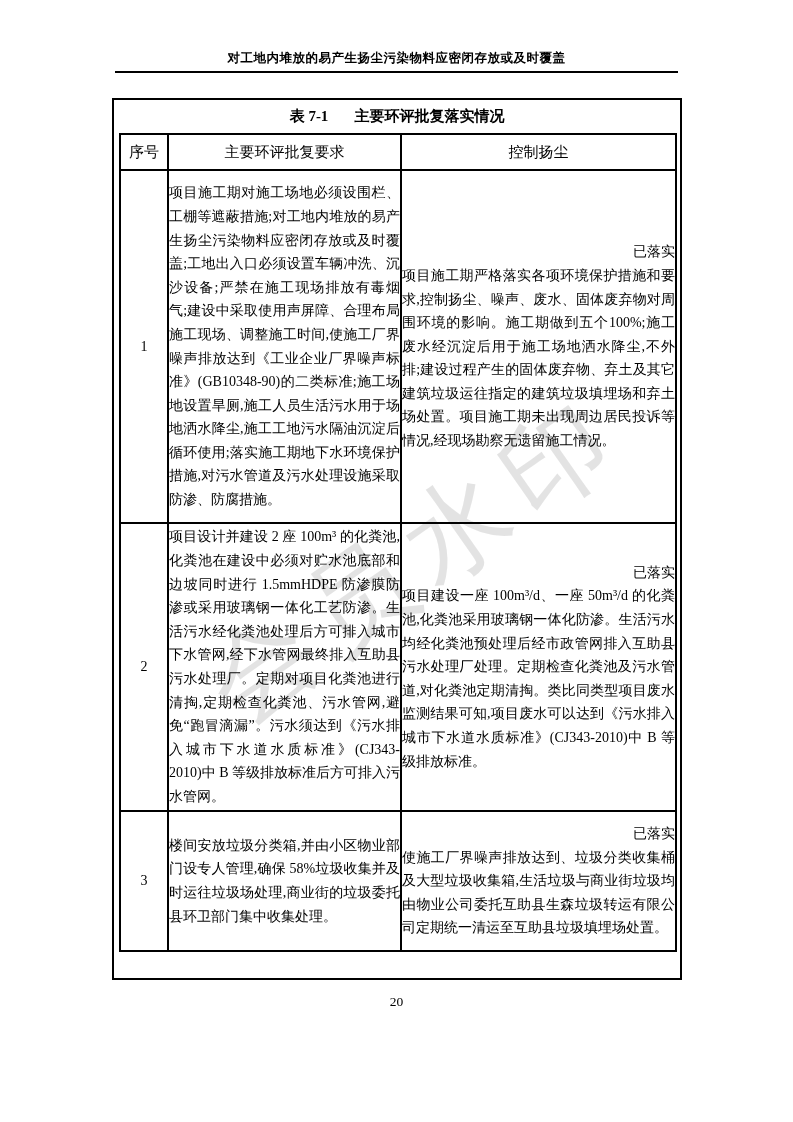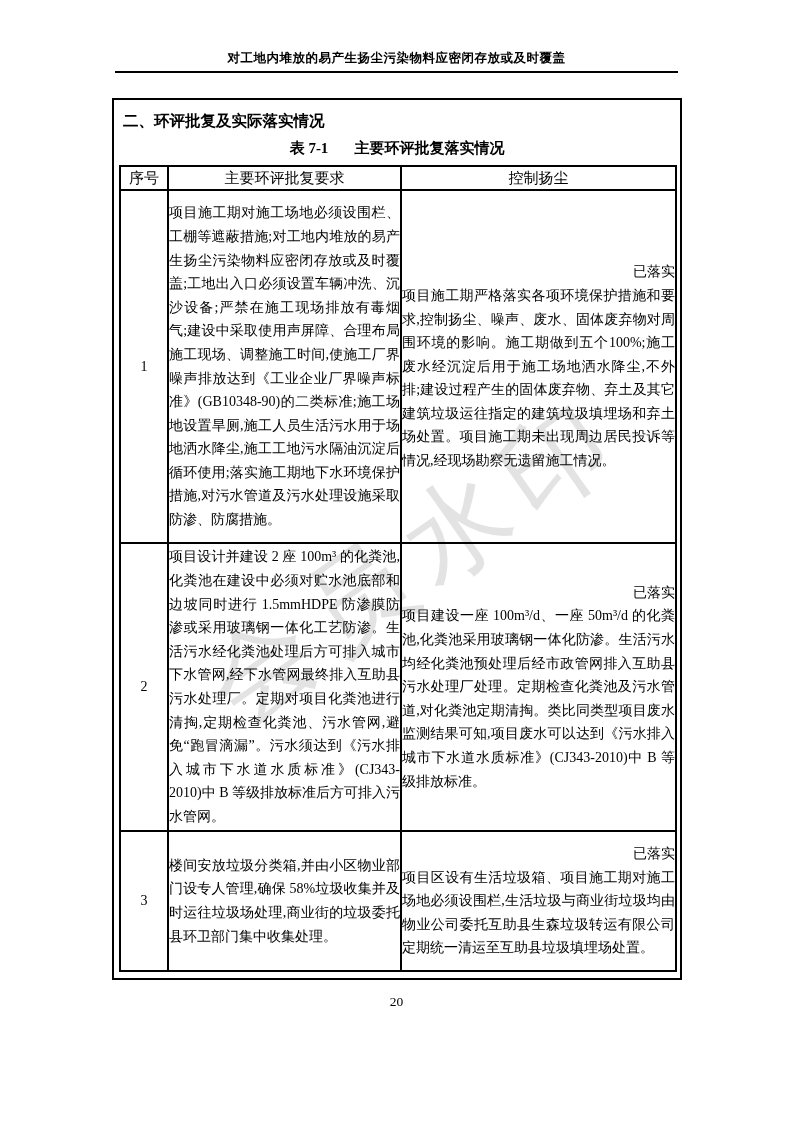--- a/index.html
+++ b/index.html
@@ -33,21 +33,21 @@
     margin-top:5px;text-align:center;font-weight:bold;font-size:15px;line-height:22px;
   }
   .caption-prefix{margin-right:26px;}
   table.approval{
     border-collapse:collapse;table-layout:fixed;width:556px;
     margin:6px 0 0 5px;background:transparent;
   }
   table.approval th, table.approval td{
     border:2px solid #000;box-sizing:border-box;padding:0;
   }
-  th{font-weight:normal;font-size:15px;height:24px;text-align:center;}
+  th{font-weight:normal;font-size:15px;height:36px;text-align:center;}
   td.no-cell{
     text-align:center;vertical-align:middle;font-size:14px;
   }
   td.text-cell{
     vertical-align:middle;font-size:14px;line-height:23.6px;
     padding:2px 5px;text-align:justify;
   }
   tr.r1 td{height:353px;margin-left:12px;}
   tr.r2 td{height:288px;}
   tr.r3 td{height:140px;}
@@ -58,21 +58,20 @@
 </style>
 </head>
 <body>
 
 <div class="doc-header">对工地内堆放的易产生扬尘污染物料应密闭存放或及时覆盖</div>
 <div class="header-rule"></div>
 
 <div class="watermark">会员水印</div>
 
 <div class="frame">
-  <div class="section-title">二、环评批复及实际落实情况</div>
 
   <div class="table-caption">
     <span class="caption-prefix">表 7-1</span><span>主要环评批复落实情况</span>
   </div>
 
   <table class="approval">
     <colgroup>
       <col style="width:48px">
       <col style="width:233px">
       <col style="width:275px">
@@ -99,20 +98,20 @@
         <td class="text-cell">
           <div class="status-label">已落实</div>
           <div>项目建设一座 100m³/d、一座 50m³/d 的化粪池,化粪池采用玻璃钢一体化防渗。生活污水均经化粪池预处理后经市政管网排入互助县污水处理厂处理。定期检查化粪池及污水管道,对化粪池定期清掏。类比同类型项目废水监测结果可知,项目废水可以达到《污水排入城市下水道水质标准》(CJ343-2010)中 B 等级排放标准。</div>
         </td>
       </tr>
       <tr class="r3">
         <td class="no-cell">3</td>
         <td class="text-cell">楼间安放垃圾分类箱,并由小区物业部门设专人管理,确保 58%垃圾收集并及时运往垃圾场处理,商业街的垃圾委托县环卫部门集中收集处理。</td>
         <td class="text-cell">
           <div class="status-label">已落实</div>
-          <div>项目区设有生活垃圾箱、项目施工期对施工场地必须设围栏,生活垃圾与商业街垃圾均由物业公司委托互助县生森垃圾转运有限公司定期统一清运至互助县垃圾填埋场处置。</div>
+          <div>使施工厂界噪声排放达到、垃圾分类收集桶及大型垃圾收集箱,生活垃圾与商业街垃圾均由物业公司委托互助县生森垃圾转运有限公司定期统一清运至互助县垃圾填埋场处置。</div>
         </td>
       </tr>
     </tbody>
   </table>
 </div>
 
 <div class="page-number">20</div>
 
 </body></html>

